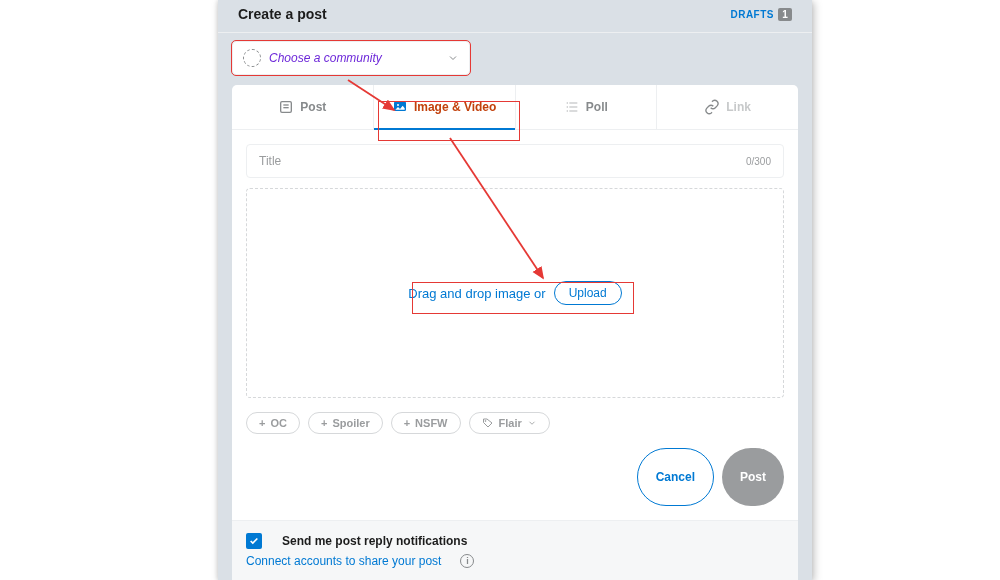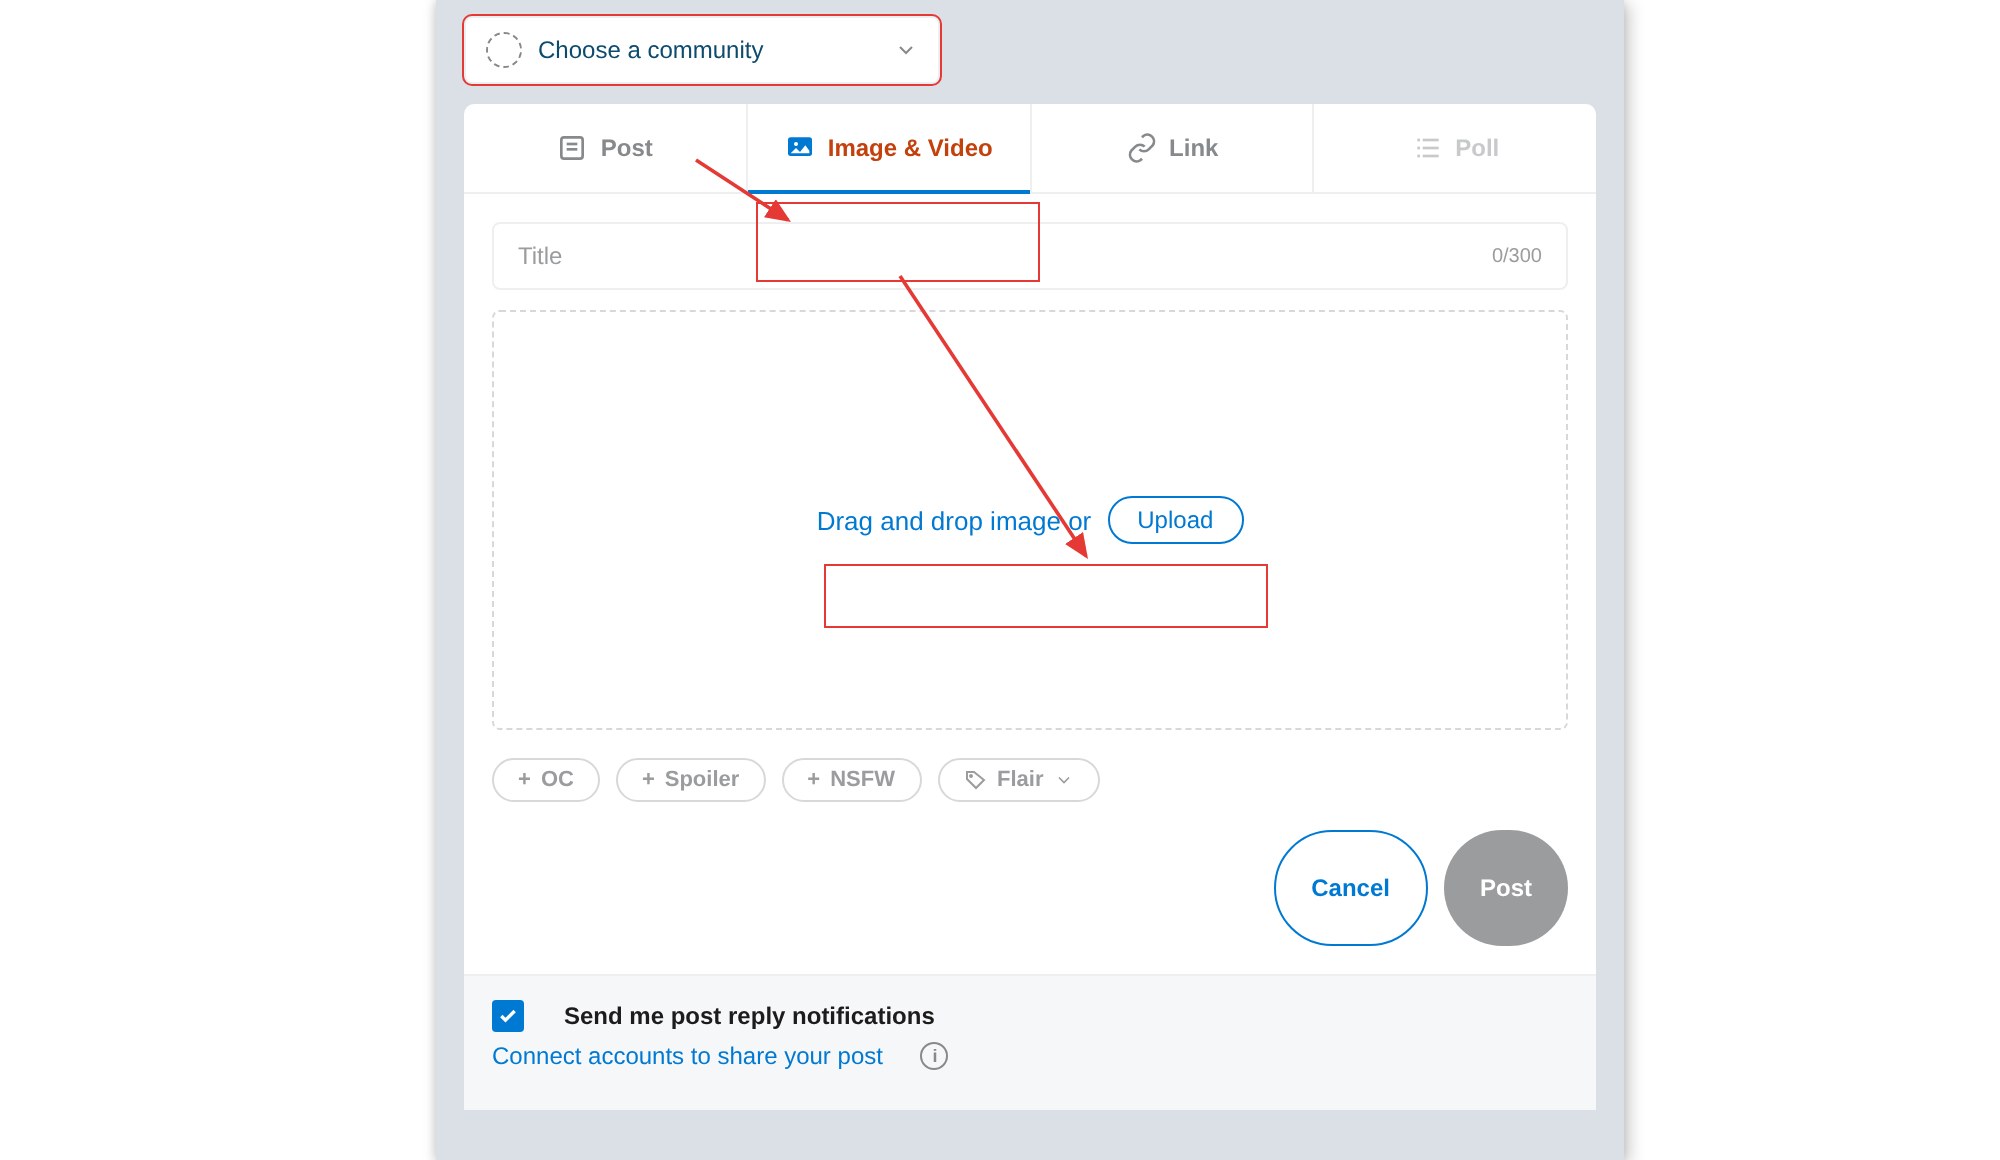--- a/index.html
+++ b/index.html
@@ -29,21 +29,21 @@
 
   .community-row { padding: 8px 14px 10px 14px; }
   .community-select {
     width: 238px; height: 34px; background: #fff;
     border: 1px solid #edeff1; border-radius: 4px;
     display: flex; align-items: center; padding: 0 10px;
     position: relative;
     outline: 1px solid #e53935;
   }
   .dashed-circle { width: 18px; height: 18px; border-radius: 50%; border: 1px dashed #878a8c; margin-right: 8px; }
-  .community-text { font-size: 12px; color: #0c4a6e; flex: 1; }
+  .community-text { font-size: 12px; color: #6d28d9; flex: 1; font-style: italic; }
   .chev { color: #878a8c; }
 
   .panel {
     margin: 0 14px;
     background: #fff;
     border-radius: 5px;
   }
   .tabs { display: flex; border-bottom: 1px solid #edeff1; }
   .tab { flex: 1; height: 44px; display: flex; align-items: center; justify-content: center; gap: 6px; font-size: 12px; font-weight: 700; color: #878a8c; border-right: 1px solid #edeff1; position: relative; cursor: pointer; }
   .tab:last-child { border-right: none; color: #c7c9ca; }
@@ -75,20 +75,27 @@
   .anno { position:absolute; border:1px solid #e53935; pointer-events:none; }
   svg.overlay { position:absolute; left:0; top:0; pointer-events:none; }
   
   .icon-sm { display:inline-flex; }
 </style>
 </head>
 <body>
 
 <div class="card">
 
+  <div class="header-row">
+    <div class="page-title">Create a post</div>
+    <div class="drafts-wrap">
+      <span class="drafts">DRAFTS</span>
+      <span class="drafts-badge">1</span>
+    </div>
+  </div>
 
   <div class="community-row">
     <div class="community-select">
       <span class="dashed-circle"></span>
       <span class="community-text">Choose a community</span>
       <span class="chev icon-sm">
         <svg width="12" height="12" viewBox="0 0 24 24" fill="none" stroke="#878a8c" stroke-width="2">
             <polyline points="6 9 12 15 18 9"></polyline>
           </svg>
       </span>
@@ -112,39 +119,39 @@
           <svg width="16" height="16" viewBox="0 0 24 24" fill="#0079d3">
               <rect x="3" y="4" width="18" height="14" rx="2" fill="#0079d3"></rect>
               <circle cx="9" cy="9" r="1.5" fill="#fff"></circle>
               <path d="M5 16 l4 -4 3 3 4 -5 3 4 v2 H5z" fill="#fff"></path>
             </svg>
         </span>
         <span>Image &amp; Video</span>
       </div>
       <div class="tab">
         <span class="icon-sm">
-          <svg width="16" height="16" viewBox="0 0 24 24" fill="none" stroke="#878a8c" stroke-width="2">
-              <path d="M10 13a5 5 0 0 0 7 0l3-3a5 5 0 0 0-7-7l-1 1"></path>
-              <path d="M14 11a5 5 0 0 0-7 0l-3 3a5 5 0 0 0 7 7l1-1"></path>
-            </svg>
-        </span>
-        <span>Link</span>
-      </div>
-      <div class="tab">
-        <span class="icon-sm">
           <svg width="16" height="16" viewBox="0 0 24 24" fill="none" stroke="#c7c9ca" stroke-width="2">
               <line x1="4" y1="6" x2="6" y2="6"></line>
               <line x1="8" y1="6" x2="20" y2="6"></line>
               <line x1="4" y1="12" x2="6" y2="12"></line>
               <line x1="8" y1="12" x2="20" y2="12"></line>
               <line x1="4" y1="18" x2="6" y2="18"></line>
               <line x1="8" y1="18" x2="20" y2="18"></line>
             </svg>
         </span>
         <span>Poll</span>
+      </div>
+      <div class="tab">
+        <span class="icon-sm">
+          <svg width="16" height="16" viewBox="0 0 24 24" fill="none" stroke="#878a8c" stroke-width="2">
+              <path d="M10 13a5 5 0 0 0 7 0l3-3a5 5 0 0 0-7-7l-1 1"></path>
+              <path d="M14 11a5 5 0 0 0-7 0l-3 3a5 5 0 0 0 7 7l1-1"></path>
+            </svg>
+        </span>
+        <span>Link</span>
       </div>
     </div>
 
     <div class="title-field">
       <span class="title-placeholder">Title</span>
       <span class="title-count">0/300</span>
     </div>
 
     <div class="dropzone">
       <span class="drop-text">Drag and drop image or</span>

